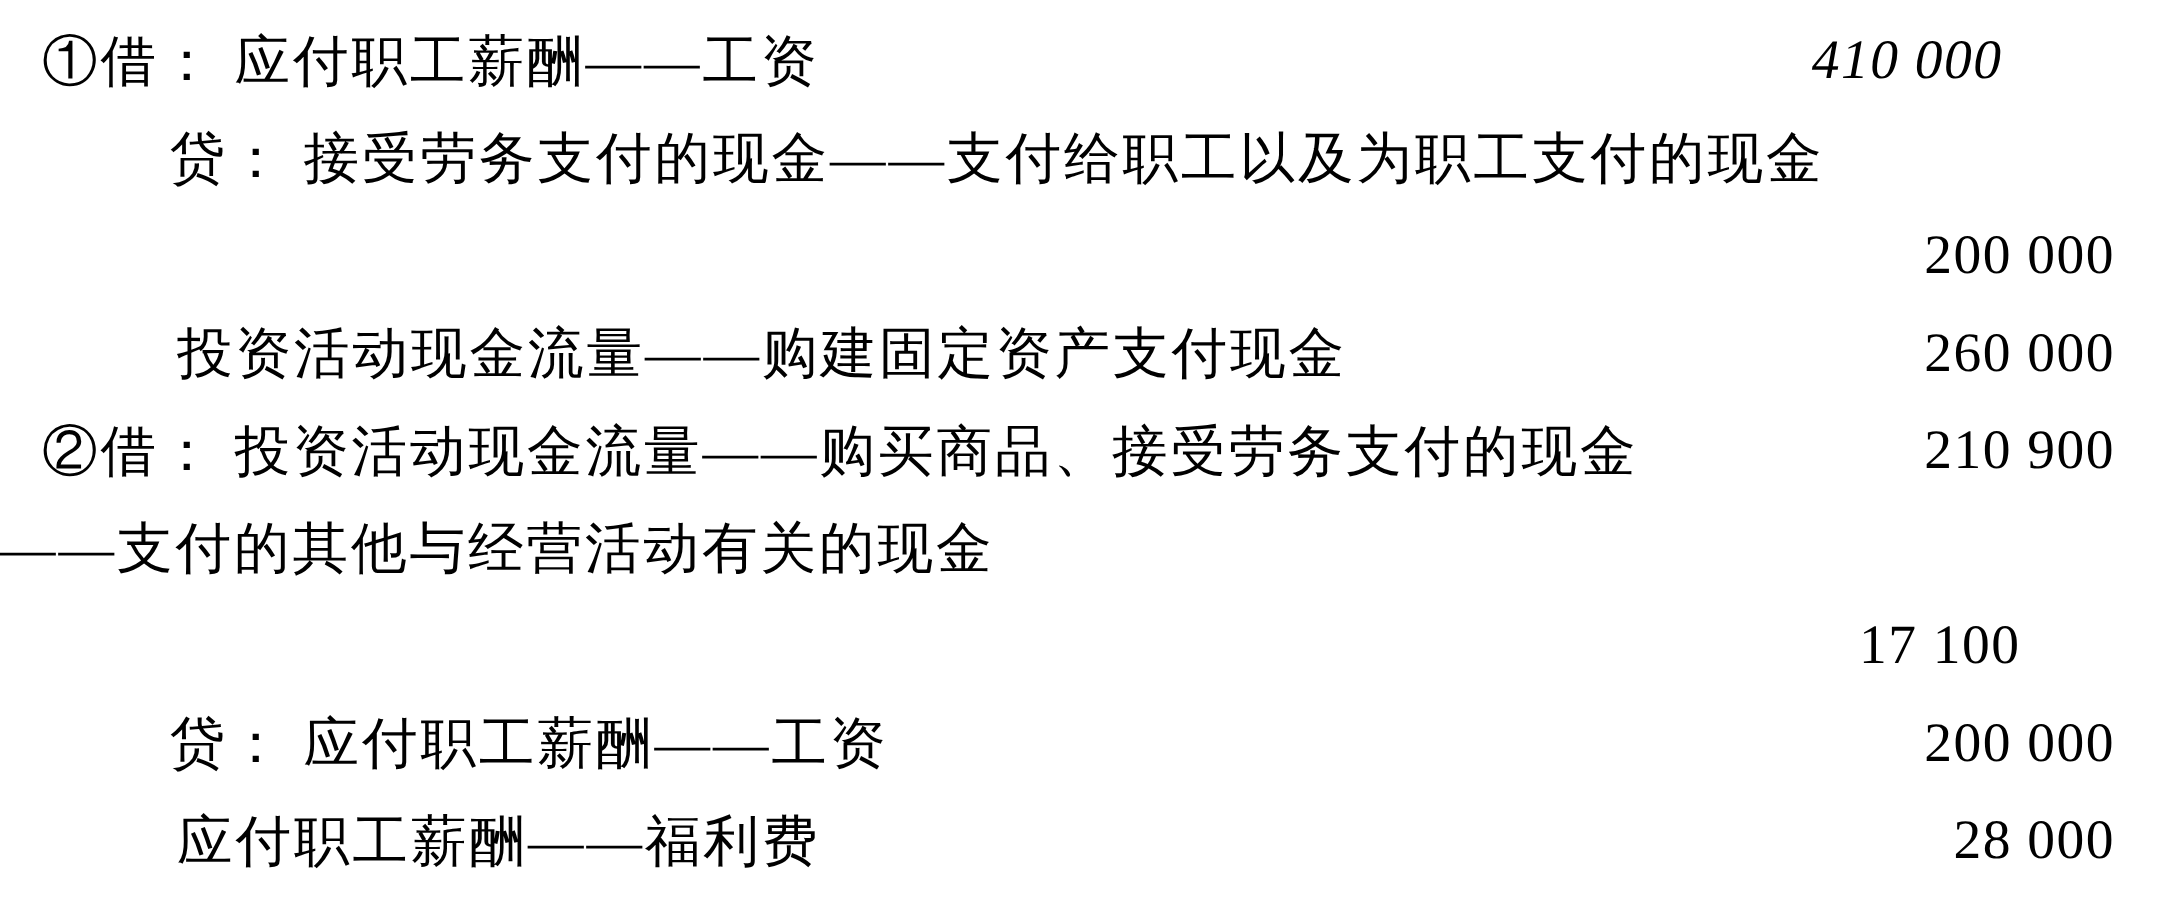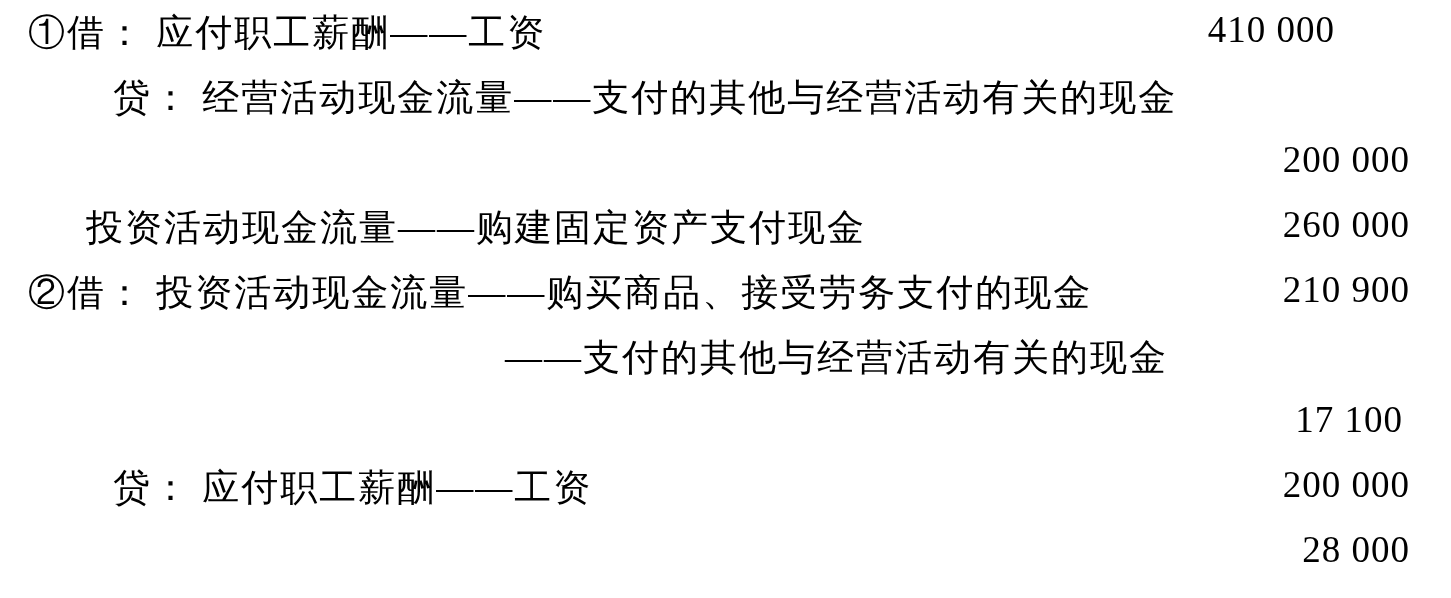--- a/index.html
+++ b/index.html
@@ -16,53 +16,53 @@
     overflow: hidden;
   }
   .page {
     width: 100%;
     height: 100%;
     padding-top: 8px;
     box-sizing: border-box;
   }
   .row {
     display: flex;
-    align-items: flex-start;
+    align-items: center;
     height: 65px;
     white-space: pre;
   }
   .txt {
     letter-spacing: 2px;
   }
   .amt {
     margin-left: auto;
     letter-spacing: 1px;
   }
   
   .ind-0 { margin-left: 28px; }
   .ind-1 { margin-left: 113px; }
-  .ind-2 { margin-left: 86px; }
-  .ind-3 { margin-left: 505px; }
+  .ind-2 { margin-left: 118px; }
+  .ind-3 { }
   
   .ar-31  { margin-right: 41px; }
-  .ar-106 { margin-right: 48px; }
-  .ar-116 { margin-right: 116px; }
+  .ar-106 { margin-right: 104px; }
+  .ar-116 { margin-right: 116px; font-style: italic; }
 </style>
 </head>
 <body>
 
 <div class="page">
 
   <div class="row">
     <span class="txt ind-0">①借： 应付职工薪酬——工资</span>
     <span class="amt ar-116">410 000</span>
   </div>
 
   <div class="row">
-    <span class="txt ind-1">贷： 经营活动现金流量——支付的其他与经营活动有关的现金</span>
+    <span class="txt ind-1">贷： 接受劳务支付的现金——支付给职工以及为职工支付的现金</span>
     <span class="amt ar-31"></span>
   </div>
 
   <div class="row">
     <span class="txt ind-0"></span>
     <span class="amt ar-31">200 000</span>
   </div>
 
   <div class="row">
     <span class="txt ind-2">投资活动现金流量——购建固定资产支付现金</span>
@@ -83,16 +83,17 @@
     <span class="txt ind-0"></span>
     <span class="amt ar-106">17 100</span>
   </div>
 
   <div class="row">
     <span class="txt ind-1">贷： 应付职工薪酬——工资</span>
     <span class="amt ar-31">200 000</span>
   </div>
 
   <div class="row">
+    <span class="txt ind-2">应付职工薪酬——福利费</span>
     <span class="amt ar-31">28 000</span>
   </div>
 
 </div>
 
 </body></html>

